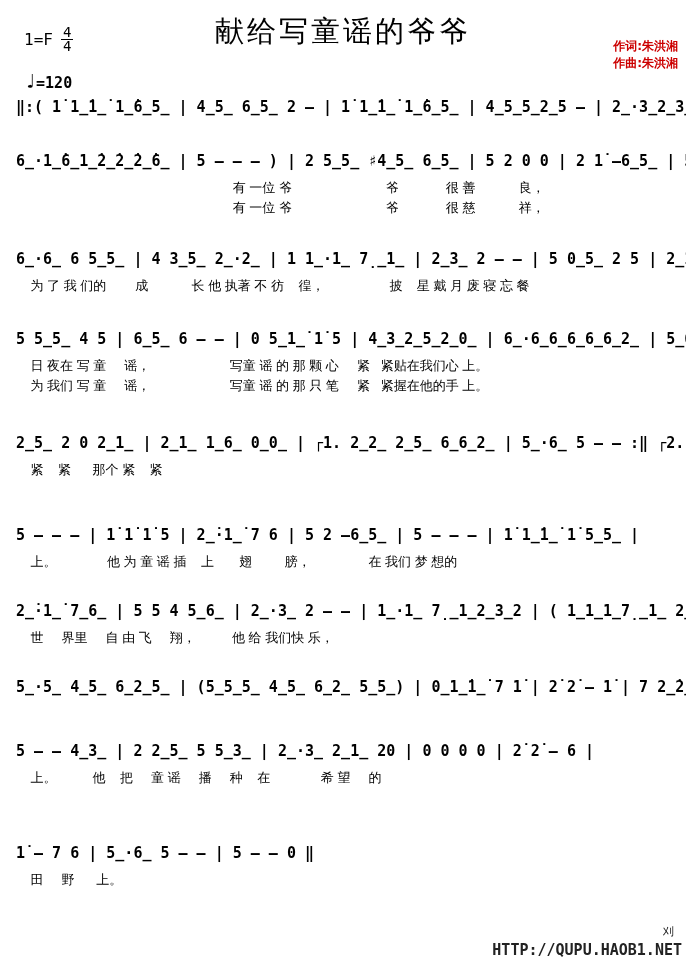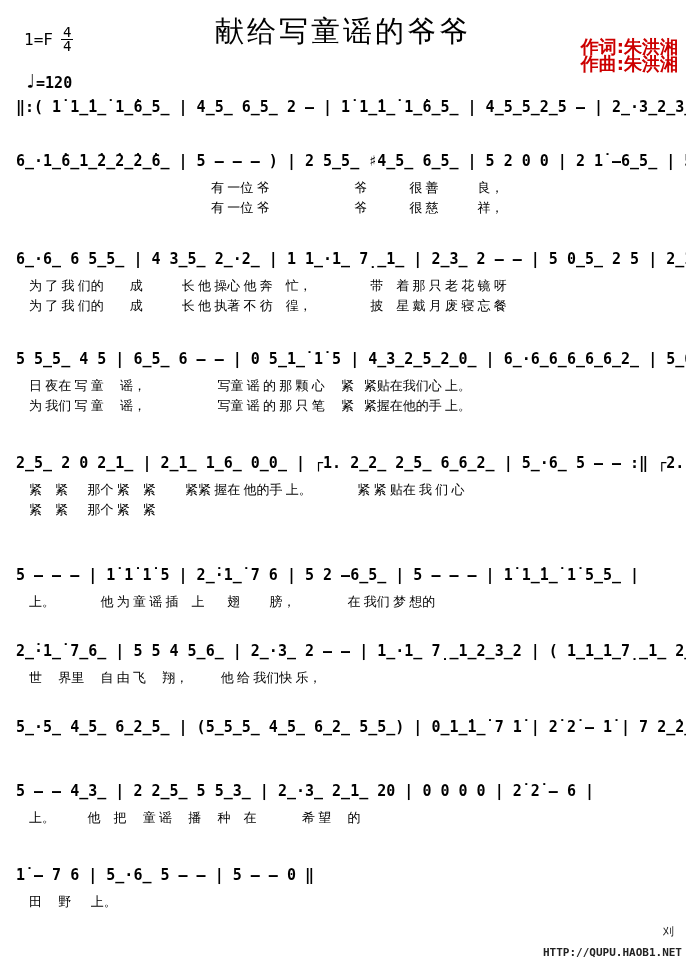--- a/index.html
+++ b/index.html
@@ -8,59 +8,59 @@
     background:#ffffff;color:#000;
     font-family:"DejaVu Sans",sans-serif;
   }
   
   .title{
     position:absolute;top:12px;left:0;right:0;text-align:center;
     font-size:29px;font-weight:normal;letter-spacing:3px;
   }
   .credits{
     position:absolute;top:38px;right:8px;text-align:left;
-    font-size:18px;line-height:17px;font-weight:bold;
+    font-size:12px;line-height:17px;font-weight:bold;
   }
   .keysig{position:absolute;top:26px;left:24px;font-family:"DejaVu Sans Mono",monospace;}
   .keyrow{font-size:16px;font-weight:normal;display:flex;align-items:center;}
   .frac{display:inline-flex;flex-direction:column;align-items:center;margin-left:8px;font-size:14px;line-height:13px;}
   .frac .den{border-top:1px solid #000;padding:0 2px;}
   .temporow{font-size:15px;font-weight:bold;margin-top:16px;}
   .temporow .note{font-size:20px;}
   
   #score{position:absolute;top:90px;left:16px;right:4px;}
   .system{margin-bottom:22px;}
   .notation{
     font-family:"DejaVu Sans Mono",monospace;
     font-size:15px;font-weight:bold;line-height:34px;
     white-space:pre;letter-spacing:0px;
   }
   .lyric{
     font-size:13px;line-height:20px;white-space:pre;
-    font-family:Liberation Serif, serif;
+    font-family:Liberation Sans, sans-serif;
   }
   
   .system:nth-child(1){margin-bottom:20px;}
   .system:nth-child(2){margin-bottom:24px;}
   .system:nth-child(3){margin-bottom:26px;}
   .system:nth-child(4){margin-bottom:30px;}
   .system:nth-child(5){margin-bottom:38px;}
   .system:nth-child(6){margin-bottom:22px;}
   .system:nth-child(7){margin-bottom:22px;}
   .system:nth-child(8){margin-bottom:30px;}
-  .system:nth-child(9){margin-bottom:30px;}
+  .system:nth-child(9){margin-bottom:48px;}
   .system:nth-child(10){margin-bottom:12px;}
   
   .watermark{
     position:absolute;right:12px;bottom:24px;font-size:11px;color:#111;
   }
   .siteurl{
     position:absolute;right:4px;bottom:4px;
     font-family:"DejaVu Sans Mono",monospace;
-    font-size:11px;font-weight:bold;color:#222;letter-spacing:0px;
+    font-size:15px;font-weight:bold;color:#222;letter-spacing:0px;
   }
 </style>
 </head>
 <body>
 
 <div class="title">献给写童谣的爷爷</div>
 
 <div class="credits" style="color: rgb(204, 0, 0);">
   <div>作词:朱洪湘</div>
   <div>作曲:朱洪湘</div>
@@ -83,31 +83,29 @@
     <div class="system">
       <div class="notation">‖:( 1̇ 1̲̇1̲̇ 1̲̇6̲5̲ | 4̲5̲ 6̲5̲ 2 – | 1̇ 1̲̇1̲̇ 1̲̇6̲5̲ | 4̲5̲5̲2̲5 – | 2̲·3̲2̲3̲5̲5̲3̲ | 2̲·3̲2̲1̲2 2 |</div>
     </div>
     <div class="system">
       <div class="notation">6̲·1̲̇6̲1̲̇2̲̇2̲̇2̲̇6̲ | 5 – – – ) | 2 5̲5̲ ♯4̲5̲ 6̲5̲ | 5 2 0 0 | 2 1̇ –6̲5̲ | 5 – – – |</div>
       <div class="lyric">                                                            有 一位 爷                          爷             很 善            良，</div>
       <div class="lyric">                                                            有 一位 爷                          爷             很 慈            祥，</div>
     </div>
     <div class="system">
       <div class="notation">6̲·6̲ 6 5̲5̲ | 4 3̲5̲ 2̲·2̲ | 1 1̲·1̲ 7̣̲1̲ | 2̲3̲ 2 – – | 5 0̲5̲ 2 5 | 2̲1̲7̣̲1̲2̲6̣̲5̲ |</div>
-      <div class="lyric">    为 了 我 们的        成            长 他 操心 他 奔    忙，                  带    着 那 只 老 花 镜 呀</div>
       <div class="lyric">    为 了 我 们的        成            长 他 执著 不 彷    徨，                  披    星 戴 月 废 寝 忘 餐</div>
     </div>
     <div class="system">
       <div class="notation">5 5̲5̲ 4 5 | 6̲5̲ 6 – – | 0 5̲1̲̇ 1̇ 5 | 4̲3̲2̲5̲2̲0̲ | 6̲·6̲6̲6̲6̲6̲2̲ | 5̲6̲5̲ – 4̲3̲ |</div>
       <div class="lyric">    日 夜在 写 童     谣，                      写童 谣 的 那 颗 心     紧   紧贴在我们心 上。</div>
       <div class="lyric">    为 我们 写 童     谣，                      写童 谣 的 那 只 笔     紧   紧握在他的手 上。</div>
     </div>
     <div class="system">
       <div class="notation">2̲5̲ 2 0 2̲1̲ | 2̲1̲ 1̲6̲ 0̲0̲ | ┌1. 2̲2̲ 2̲5̲ 6̲6̲2̲ | 5̲·6̲ 5 – – :‖ ┌2. 2̲·2̲ 2̲5̲ 6̲·1̲̇ 6̲5̲ |</div>
-      <div class="lyric">    紧    紧      那个 紧    紧         紧紧 握在 他的手 上。              紧 紧 贴在 我 们 心</div>
       <div class="lyric">    紧    紧      那个 紧    紧</div>
     </div>
     <div class="system">
       <div class="notation">5 – – – | 1̇ 1̇ 1̇ 5 | 2̲̇·1̲̇ 7 6 | 5 2 –6̲5̲ | 5 – – – | 1̇ 1̲̇1̲̇ 1̇ 5̲5̲ |</div>
       <div class="lyric">    上。              他 为 童 谣 插    上       翅         膀，                在 我们 梦 想的</div>
     </div>
     <div class="system">
       <div class="notation">2̲̇·1̲̇ 7̲6̲ | 5 5 4 5̲6̲ | 2̲·3̲ 2 – – | 1̲·1̲ 7̣̲1̲2̲3̲2 | ( 1̲1̲1̲7̣̲1̲ 2̲3̲2̲2̲ ) |</div>
       <div class="lyric">    世     界里     自 由 飞     翔，          他 给 我们快 乐，</div>
     </div>

